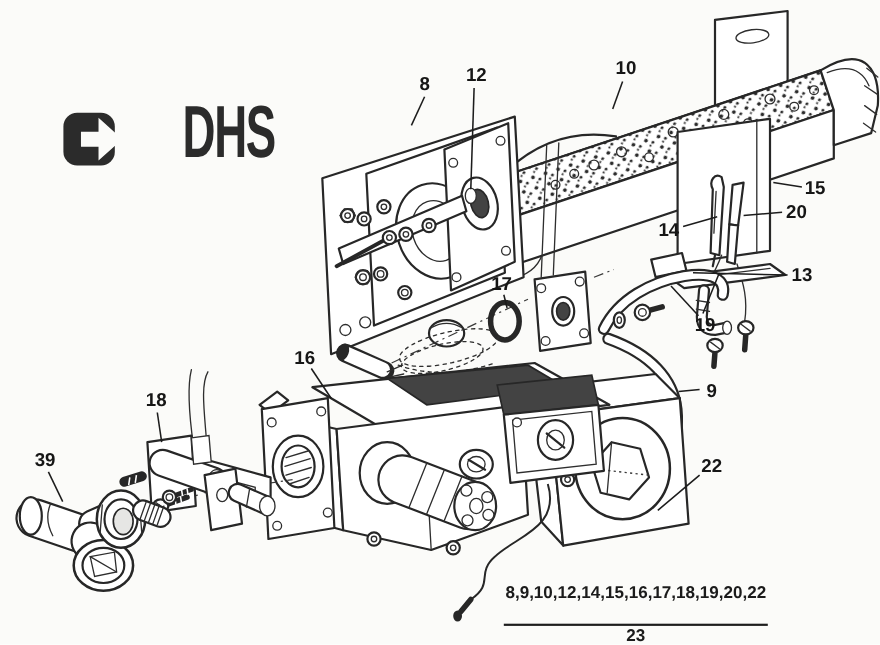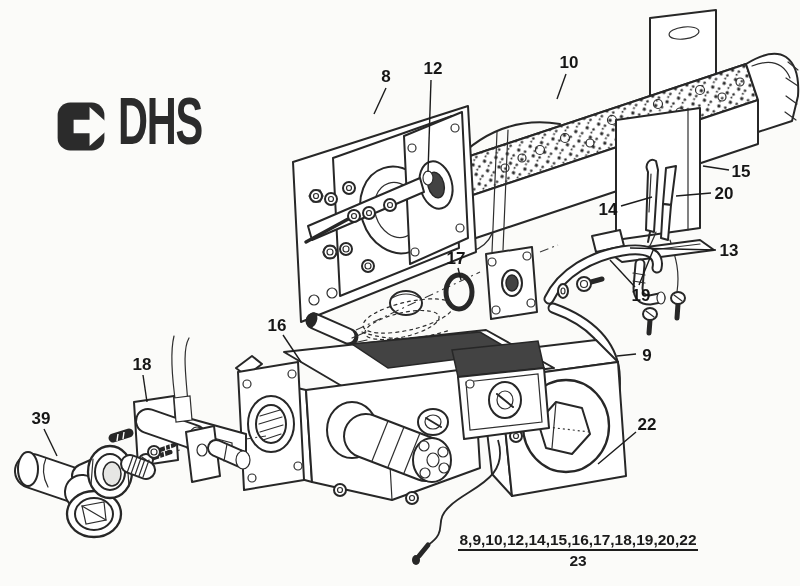--- a/index.html
+++ b/index.html
@@ -26,36 +26,36 @@
   .wtick { stroke:#ffffff; stroke-width:1.4; }
 
   .leader { stroke:#1c1c1c; stroke-width:1.4; }
   .callout {
     font-family:"Liberation Sans", sans-serif;
     font-size:17px; font-weight:700; fill:#161616;
     text-anchor:middle; dominant-baseline:central;
   }
 
   
-  .logo { position:absolute; left:56px; top:98px; display:flex; align-items:flex-start; }
+  .logo { position:absolute; left:56px; top:98px; display:flex; align-items:flex-start;gap:48px; }
   .logo-glyph { width:58px; height:57px; display:block; }
   .logo-text {
     display:inline-block; margin-left:4px; margin-top:-12px;
     font-size:67px; font-weight:700; letter-spacing:-2px; color:#2b2b2b;
     transform:scaleX(0.62); transform-origin:left top; line-height:1.05;
   }
 
   
   .footer {
     position:absolute; left:458px; top:531px; width:240px;
     text-align:center; color:#1b1b1b;
   }
   .frac-top {
     font-size:15.5px; font-weight:700; letter-spacing:0px;
-    border-bottom:2px solid #1d1d1d; padding-bottom:0;
+    border-bottom:2px solid #1d1d1d; padding-bottom:18px;
   }
   .frac-bottom { font-size:15.5px; font-weight:700; margin-top:1px; }
 </style>
 </head>
 <body>
 
 <div class="page">
 
   <svg class="art" viewBox="0 0 800 586">
     <defs>

